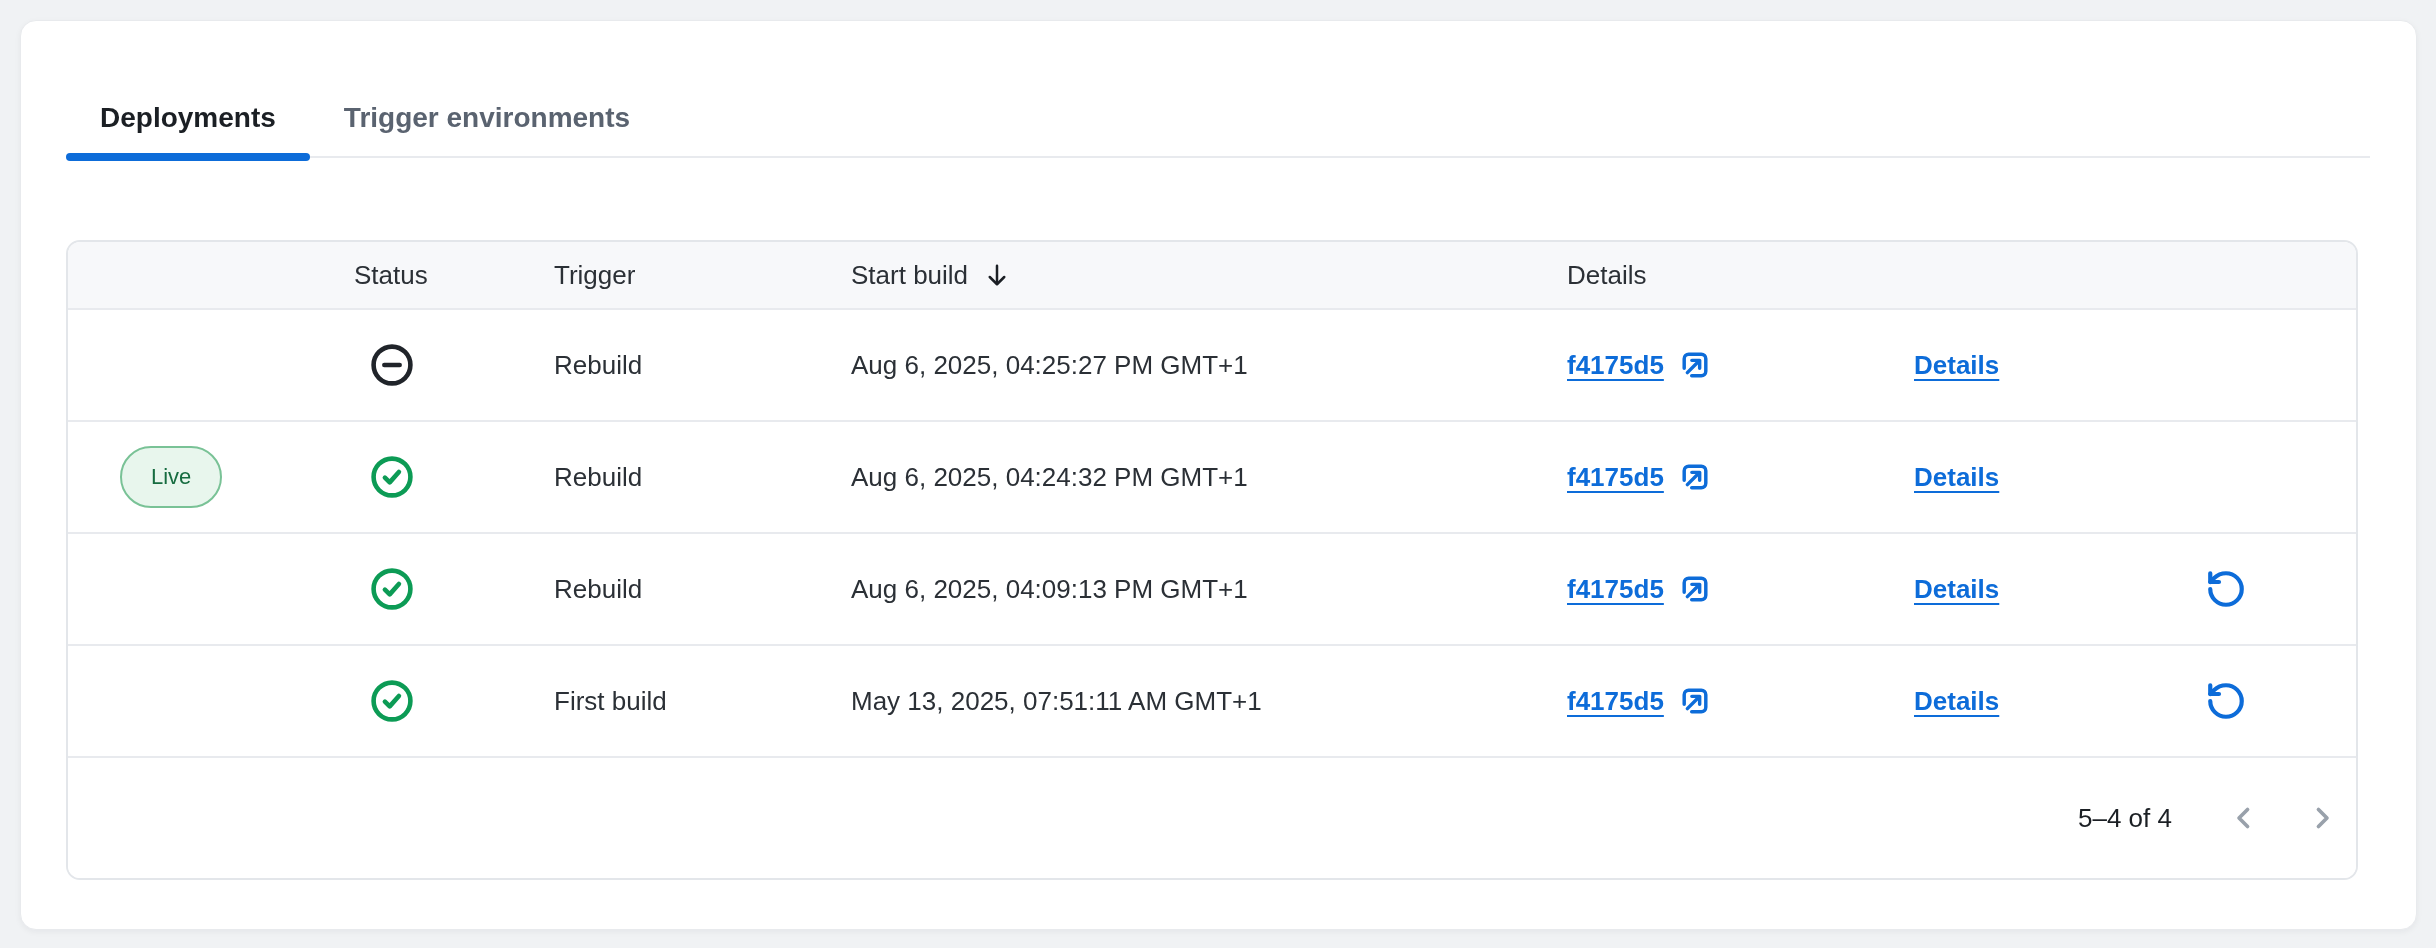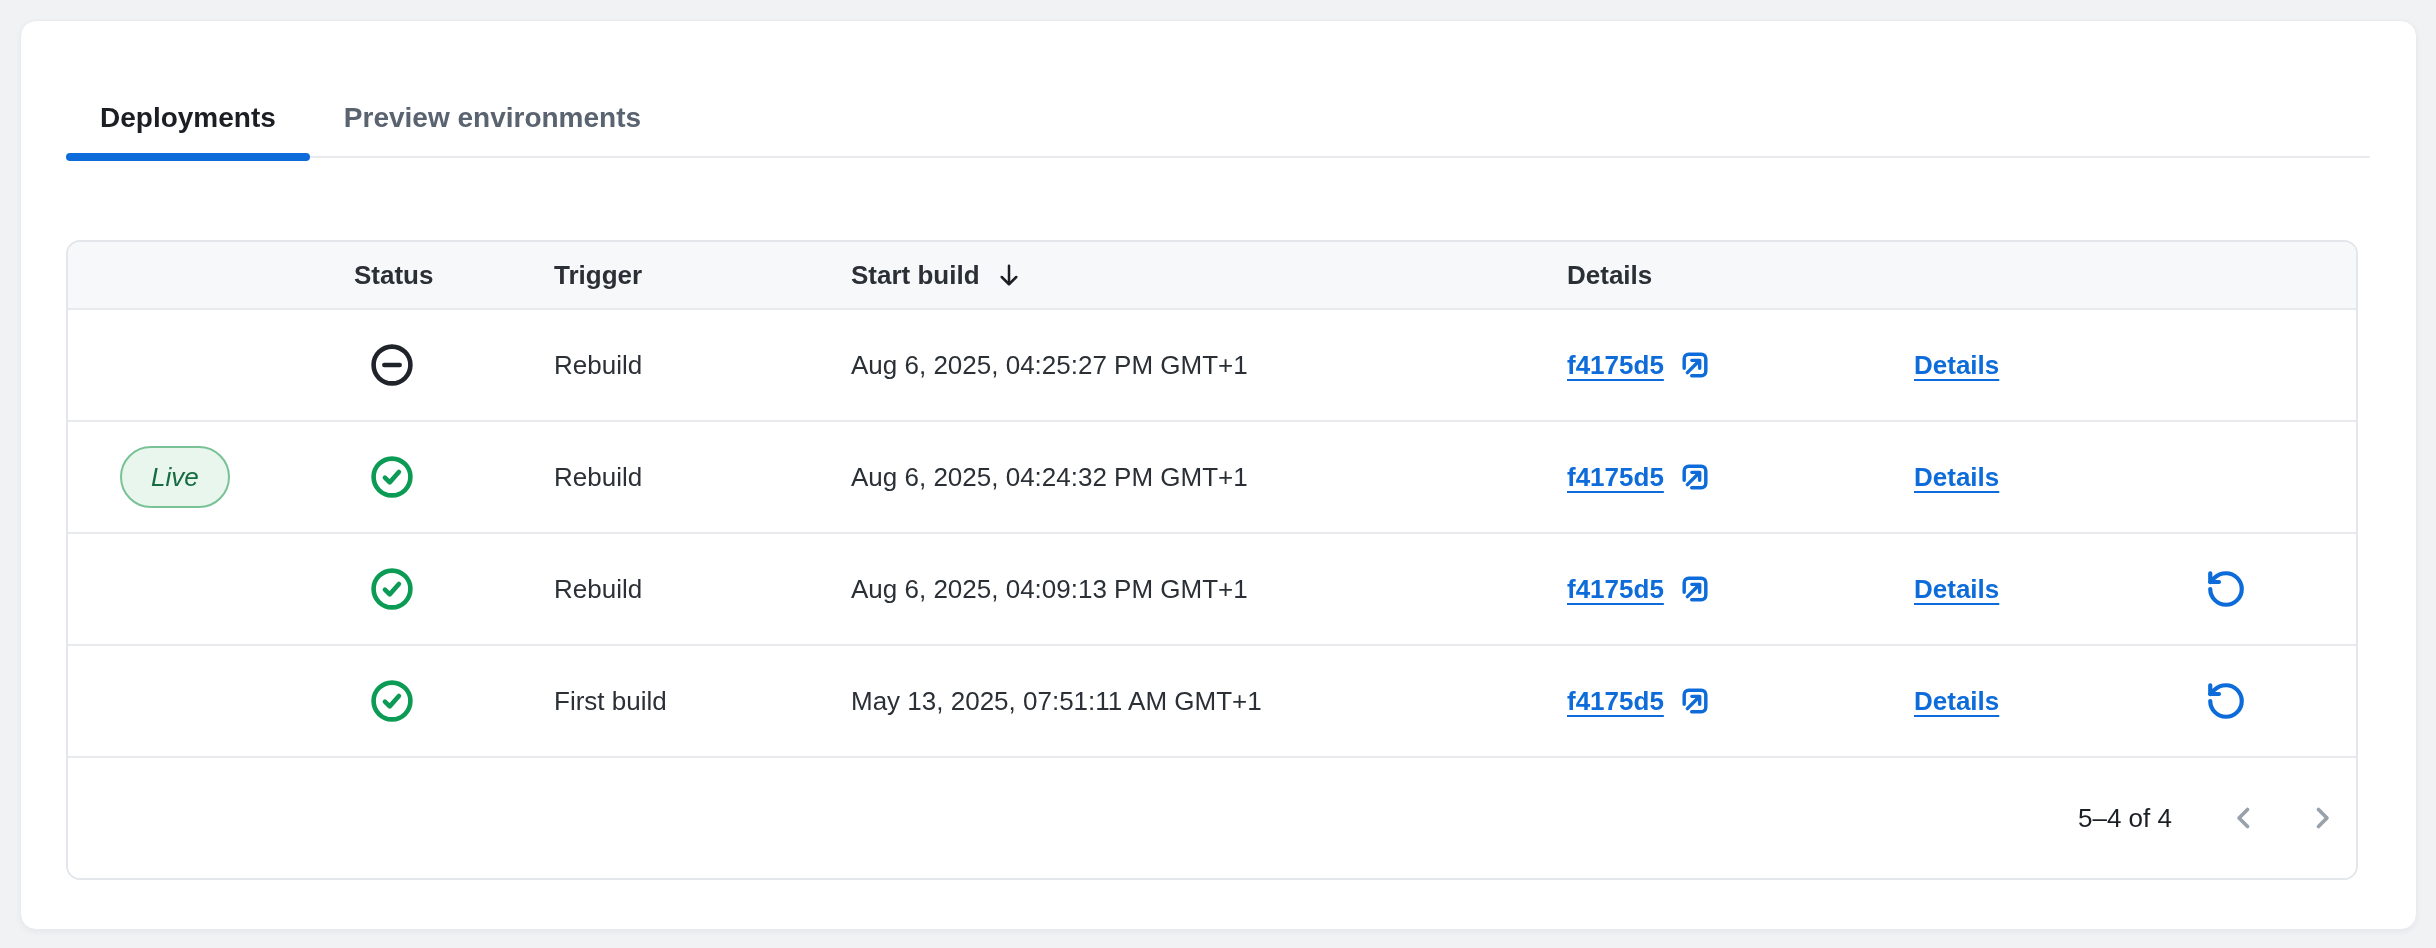--- a/index.html
+++ b/index.html
@@ -72,43 +72,43 @@
     grid-template-columns:286px 200px 297px 716px 347px 227px 1fr;
     align-items:center;
   }
   .thead{
     height:68px;
     background:var(--thead-bg);
     border-bottom:2px solid var(--divider);
   }
   .th{
     font-size:24px;
-    font-weight:700;
+    font-weight:400;
     color:var(--dark);
     display:flex;align-items:center;
   }
   .data-row{
     height:112px;
     border-bottom:2px solid var(--divider);
     background:#fff;
   }
   .cell{display:flex;align-items:center;font-size:26px;color:var(--cell);}
   .col-live{padding-left:52px;}
   .col-status{padding-left:15px;}
   .sort-icon{margin-left:14px;display:inline-flex;}
   
   .badge{
     height:62px;
     padding:0 29px;
     border-radius:31px;
     background:var(--badge-bg);
     border:2px solid var(--badge-border);
     color:var(--badge-text);
-    font-size:26px;
-    display:inline-flex;align-items:center;justify-content:center;font-style:italic;
+    font-size:22px;
+    display:inline-flex;align-items:center;justify-content:center;
   }
   
   .link{
     color:var(--accent);
     font-weight:700;
     text-decoration:underline;
     text-underline-offset:5px;
     cursor:pointer;
   }
   .commit-wrap{display:inline-flex;align-items:center;cursor:pointer;}
@@ -139,21 +139,21 @@
 <body>
 
 <div class="stage">
   <div class="card">
 
     <div class="tabs">
       <div class="tab active">
         <span>Deployments</span>
       </div>
       <div class="tab">
-        <span>Preview environments</span>
+        <span>Trigger environments</span>
       </div>
     </div>
 
     <div class="table">
 
       <div class="row thead">
         <div class="cell col-live"></div>
         <div class="cell th">Status</div>
         <div class="cell th">Trigger</div>
         <div class="cell th">

